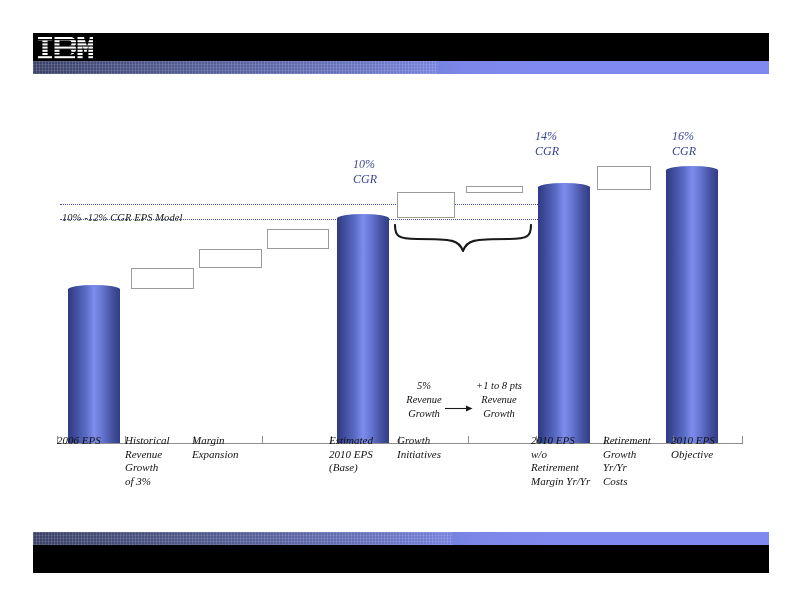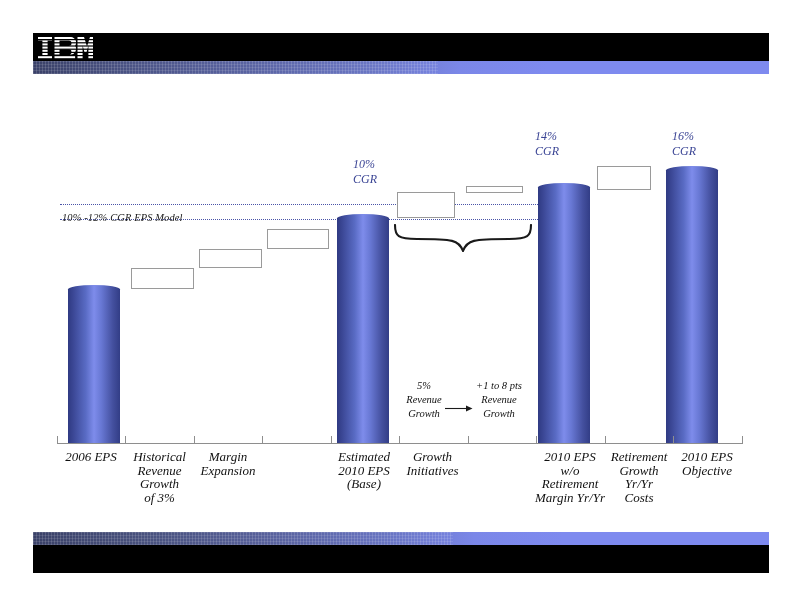--- a/index.html
+++ b/index.html
@@ -148,25 +148,25 @@
     position: absolute;
     top: 436px;
     width: 0;
     height: 8px;
     border-left: 1px solid #8e8e8e;
   }
 
   
   .cat-label {
     position: absolute;
-    top: 450px;
-    text-align: center;
+    top: 434px;
+    text-align: left;
     font-family: "Liberation Serif", serif;
     font-style: italic;
-    font-size: 13px;
+    font-size: 11px;
     line-height: 13.5px;
     color: #111111;
   }
 
   
   .cgr-label {
     position: absolute;
     font-family: "Liberation Serif", serif;
     font-style: italic;
     font-size: 12px;

